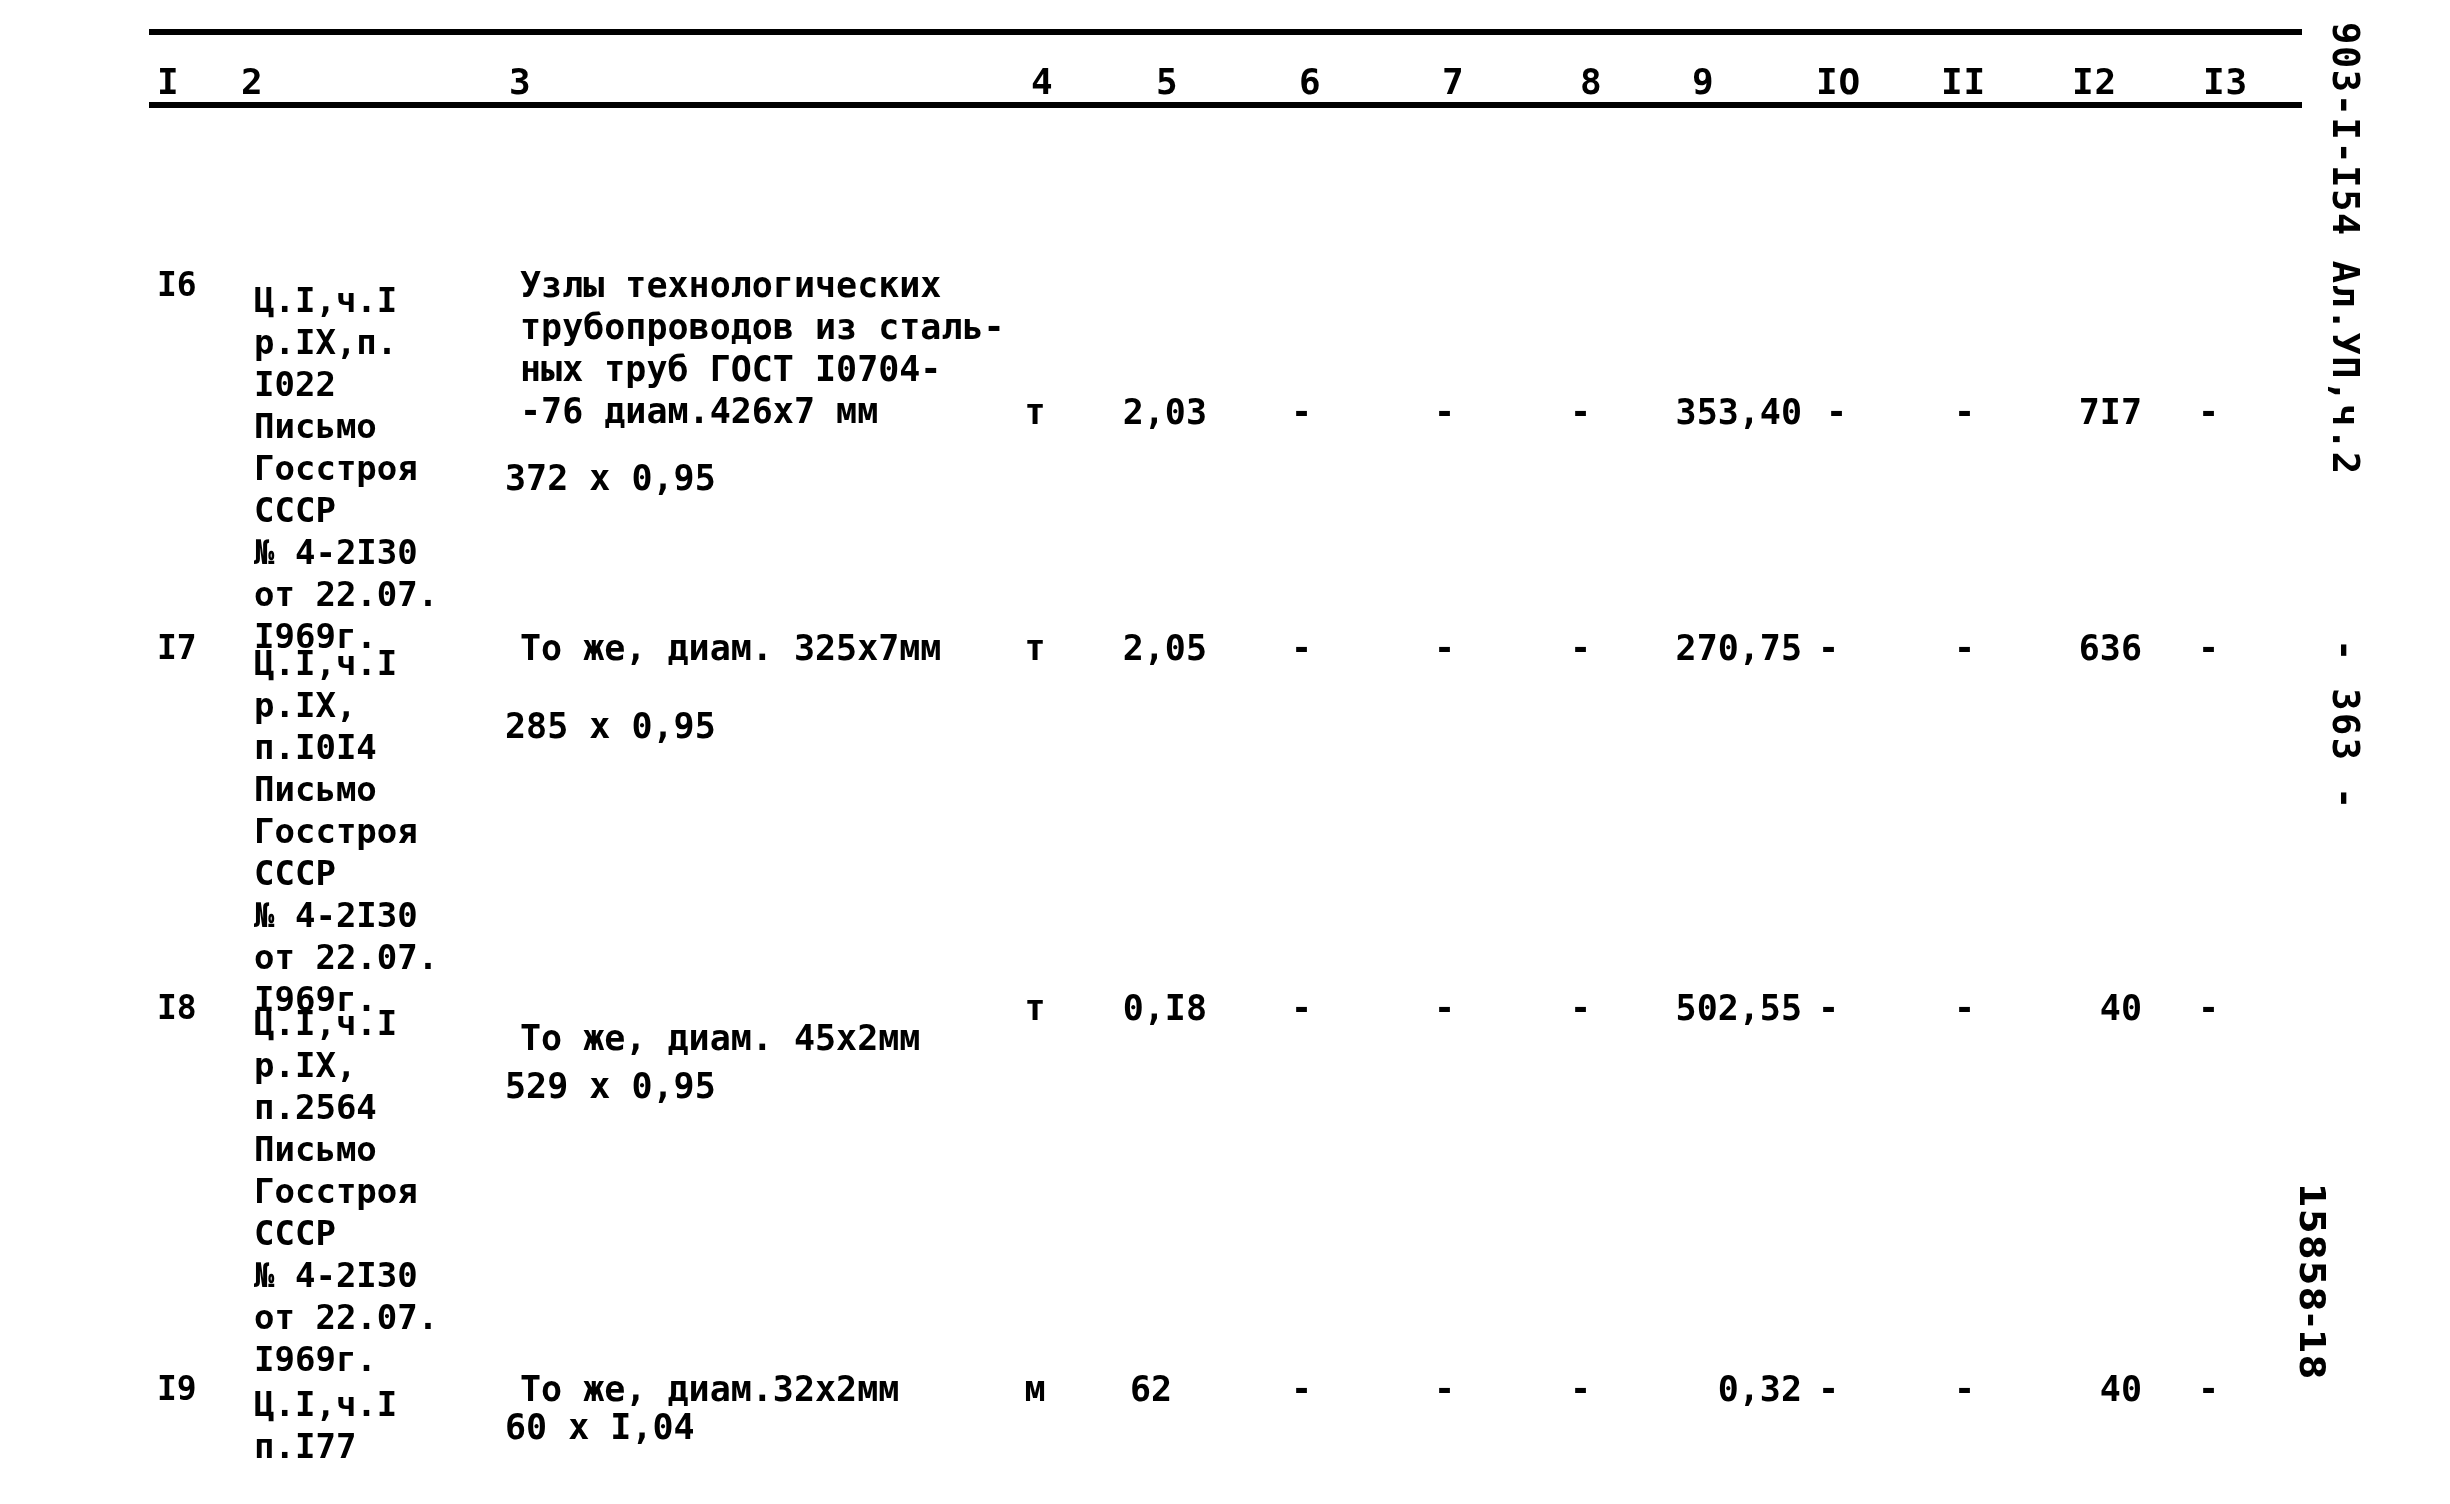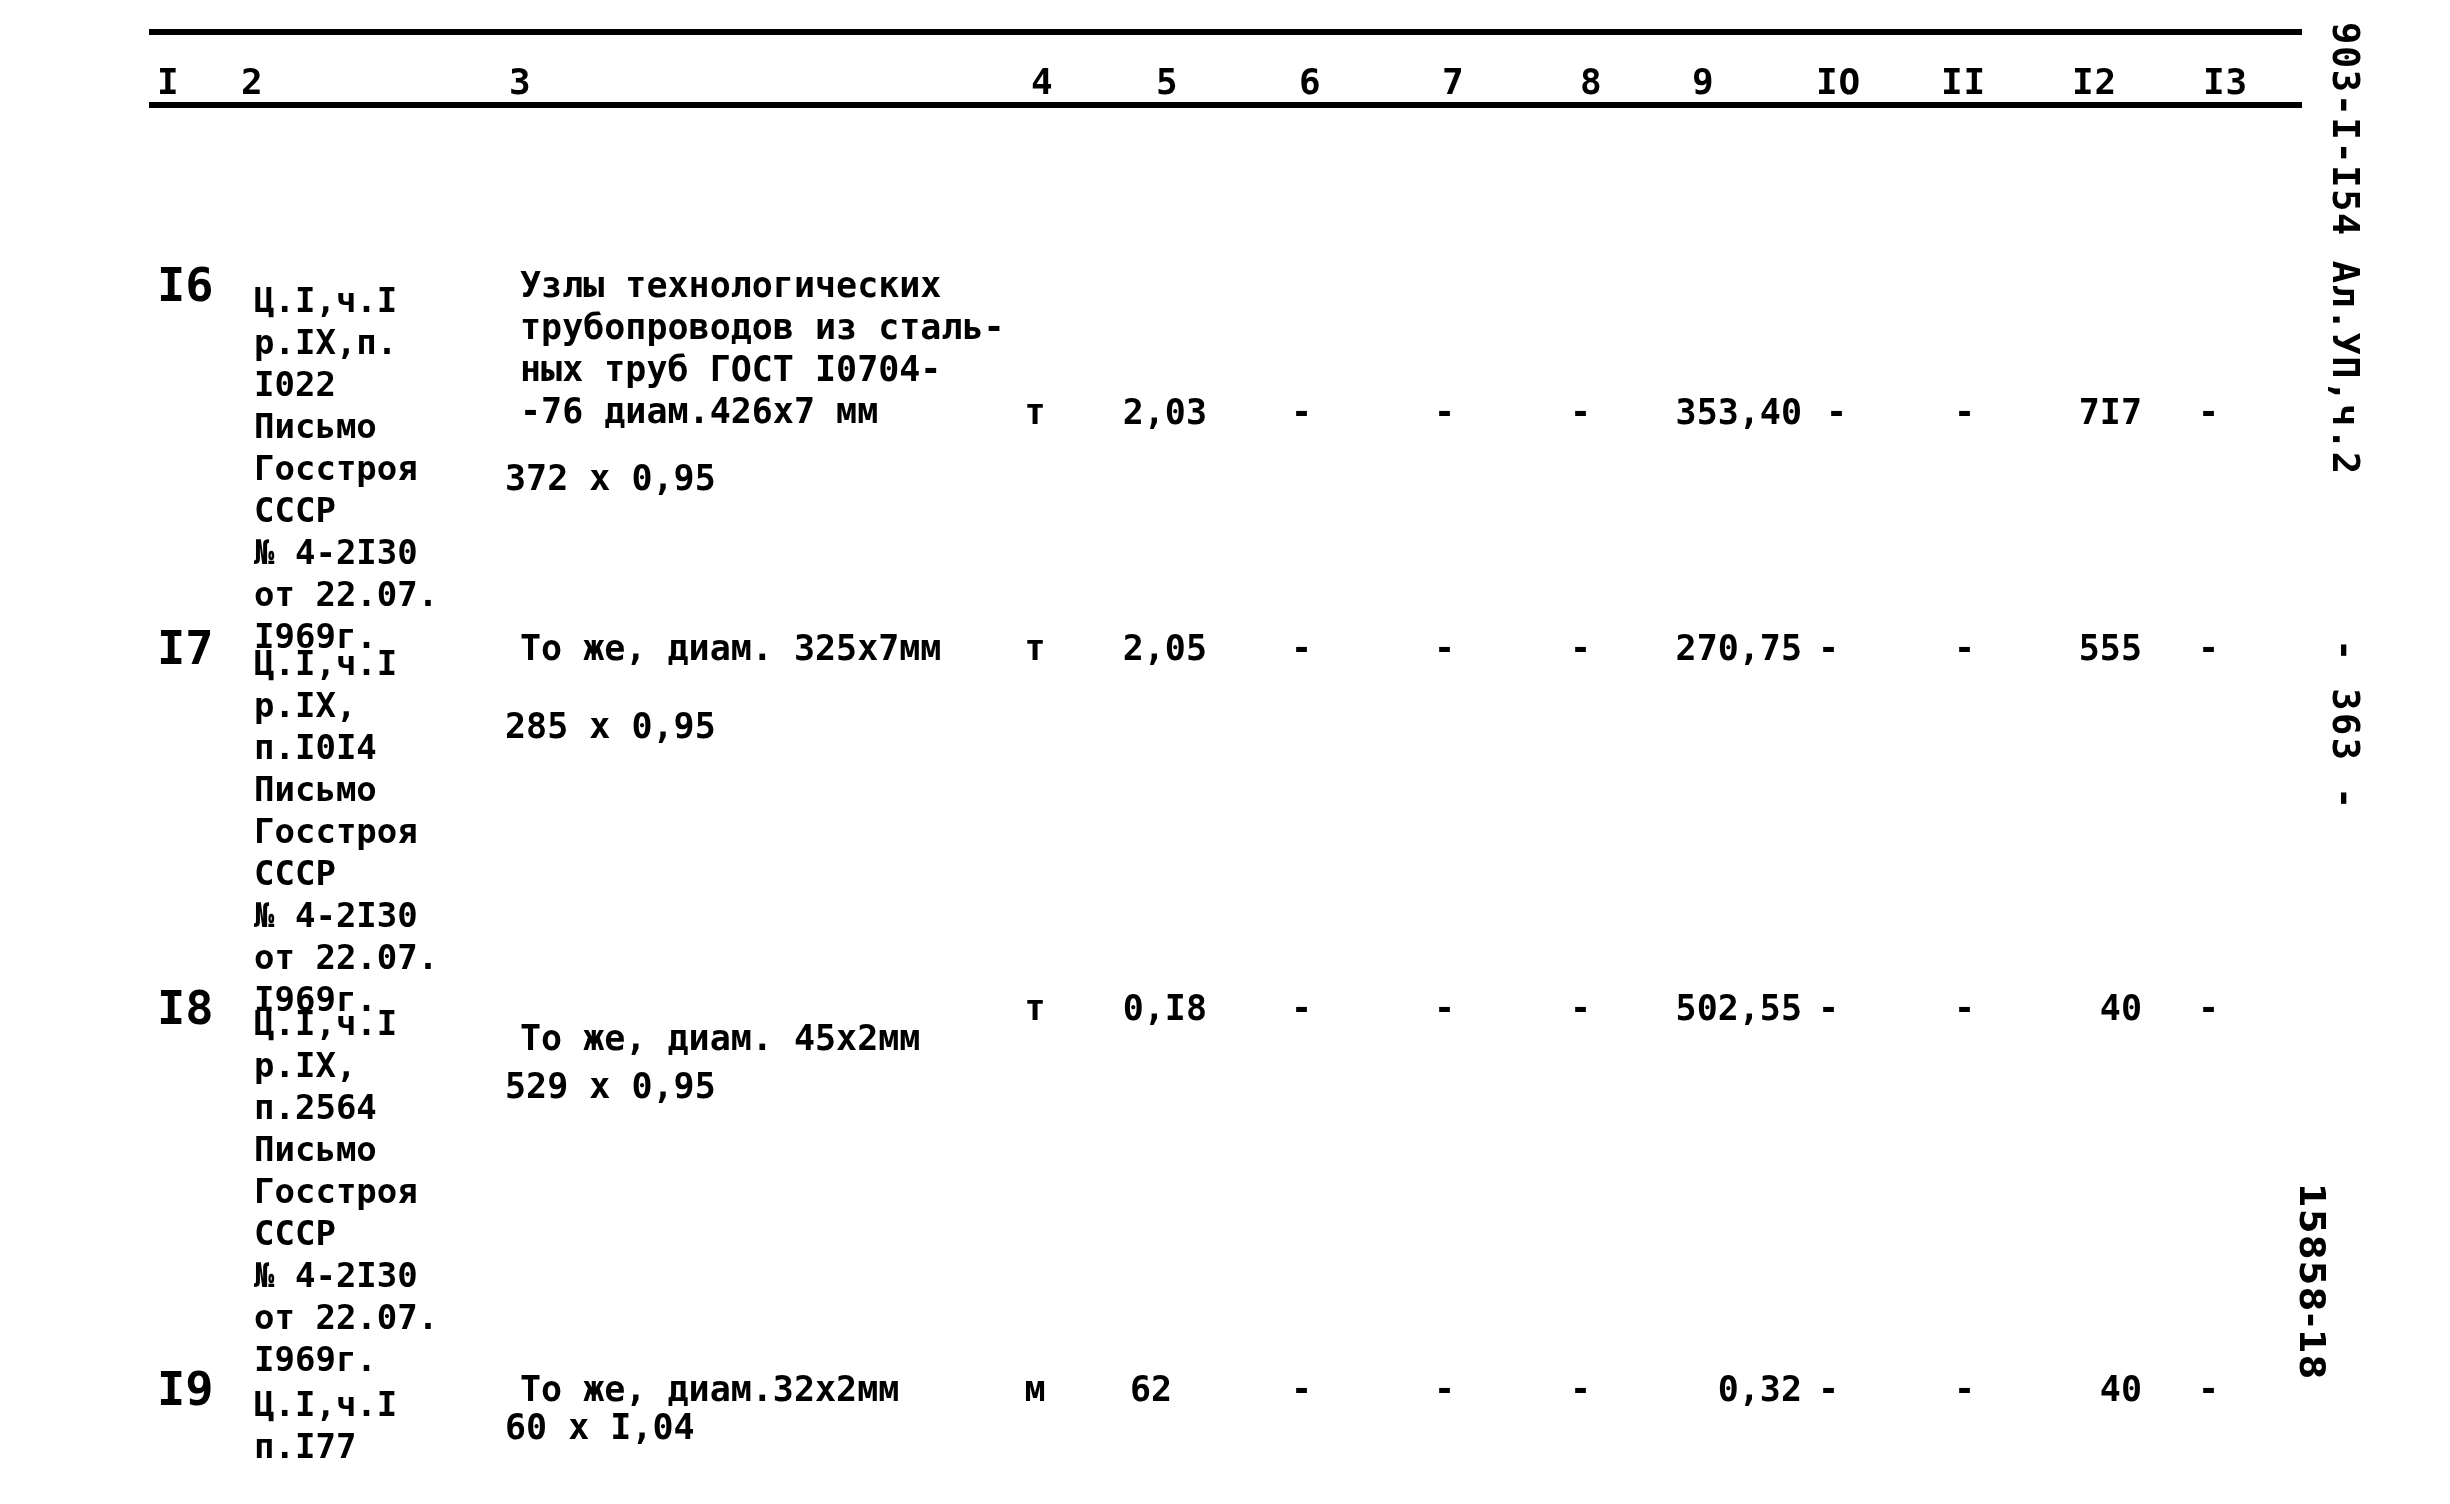--- a/index.html
+++ b/index.html
@@ -60,21 +60,21 @@
     border-bottom: 4.8px solid #000;
     padding-bottom: 0.8px;
     display: inline-block;
   }
 
   .row { position: absolute; left: 0; width: 2253px; }
 
   .c-num {
     position: absolute;
     left: 157px;
-    font-size: 47px;
+    font-size: 33px;
     font-weight: bold;
     line-height: 42px;
     white-space: nowrap;
   }
   .c-just {
     position: absolute;
     left: 254px;
     font-size: 34px;
     font-weight: bold;
     line-height: 42px;
@@ -211,21 +211,21 @@
     <div class="c-desc" style="top:0px;">То же, диам. 325х7мм</div>
     <div class="c-desc2" style="top:78px;">285 х 0,95</div>
     <div class="cell" style="left:1015px; width:40px; top:0px; text-align:center;">т</div>
     <div class="cell" style="left:1095px; width:112px; top:0px;">2,05</div>
     <div class="dash" style="left:1291px; top:0px;">-</div>
     <div class="dash" style="left:1434px; top:0px;">-</div>
     <div class="dash" style="left:1570px; top:0px;">-</div>
     <div class="cell" style="left:1630px; width:172px; top:0px;text-align:right;">270,75</div>
     <div class="dash" style="left:1818px; top:0px;">-</div>
     <div class="dash" style="left:1954px; top:0px;">-</div>
-    <div class="cell" style="left:2030px; width:112px; top:0px;">555</div>
+    <div class="cell" style="left:2030px; width:112px; top:0px;">636</div>
     <div class="dash" style="left:2198px; top:0px;">-</div>
   </div>
 
   <div class="row" style="top:987px;">
     <div class="c-num" style="top:0px;">I8</div>
     <div class="c-just" style="top:0px;">Ц.I,ч.I
 р.IX,
 п.2564
 Письмо
 Госстроя

